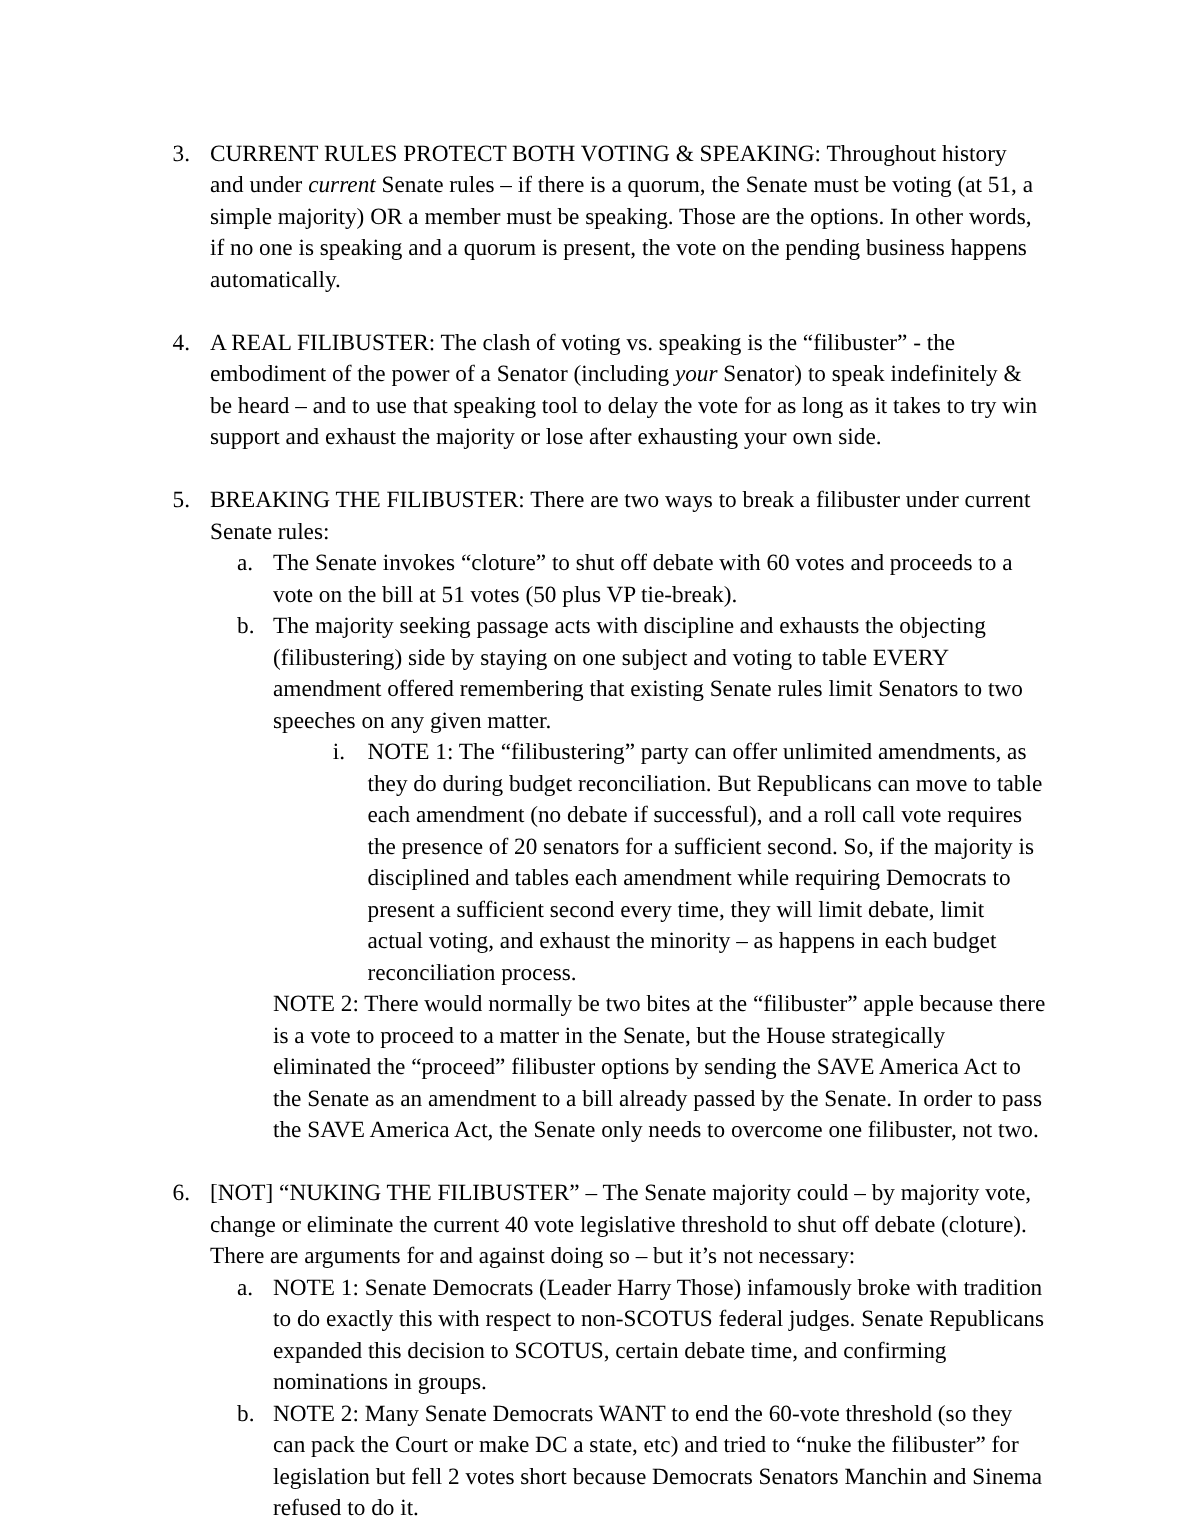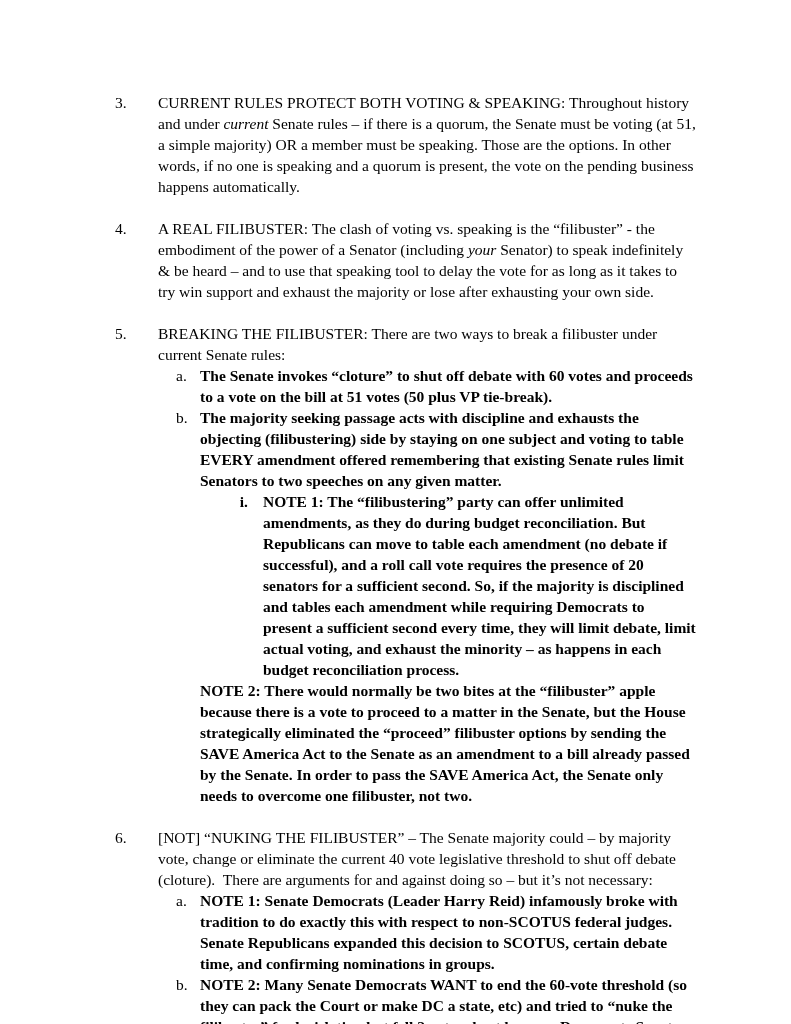--- a/index.html
+++ b/index.html
@@ -17,25 +17,25 @@
     font-family: "Liberation Serif", "DejaVu Serif", serif;
     font-size: 15.5px;
     line-height: 21px;
     color: #000000;
     overflow: hidden;
   }
   .para { white-space: pre-wrap; }
   .l1-item { display: flex; margin-top: 21px; }
   .l1-item.first { margin-top: 0; }
   .l1-marker { flex: none; margin-left: 22px; width: 25px; }
-  .l1-body { flex: 1; min-width: 0; margin-left: 18px; }
+  .l1-body { flex: 1; min-width: 0; }
 
   .l2-item { display: flex; }
   .l2-marker { flex: none; margin-left: 18px; width: 24px; }
-  .l2-body { flex: 1; min-width: 0; font-weight: bold; }
+  .l2-body { flex: 1; min-width: 0; }
 
   .l3-item { display: flex; }
   .l3-marker { flex: none; margin-left: 8px; width: 40px; text-align: right; margin-right: 15px; }
   .l3-body { flex: 1; min-width: 0; }
 
   .it { font-style: italic; }
 </style>
 </head>
 <body>
 
@@ -79,21 +79,21 @@
     </div>
   </div>
 
   <div class="l1-item">
     <div class="l1-marker">6.</div>
     <div class="l1-body">
       <div class="para">[NOT] “NUKING THE FILIBUSTER” – The Senate majority could – by majority vote, change or eliminate the current 40 vote legislative threshold to shut off debate (cloture).  There are arguments for and against doing so – but it’s not necessary:</div>
 
       <div class="l2-item">
         <div class="l2-marker">a.</div>
-        <div class="l2-body para">NOTE 1: Senate Democrats (Leader Harry Reid) infamously broke with tradition to do exactly this with respect to non-SCOTUS federal judges. Senate Republicans expanded this decision to SCOTUS, certain debate time, and confirming nominations in groups.</div>
+        <div class="l2-body para">NOTE 1: Senate Democrats (Leader Harry Those) infamously broke with tradition to do exactly this with respect to non-SCOTUS federal judges. Senate Republicans expanded this decision to SCOTUS, certain debate time, and confirming nominations in groups.</div>
       </div>
 
       <div class="l2-item">
         <div class="l2-marker">b.</div>
         <div class="l2-body para">NOTE 2: Many Senate Democrats WANT to end the 60-vote threshold (so they can pack the Court or make DC a state, etc) and tried to “nuke the filibuster” for legislation but fell 2 votes short because Democrats Senators Manchin and Sinema refused to do it.</div>
       </div>
 
     </div>
   </div>
 

